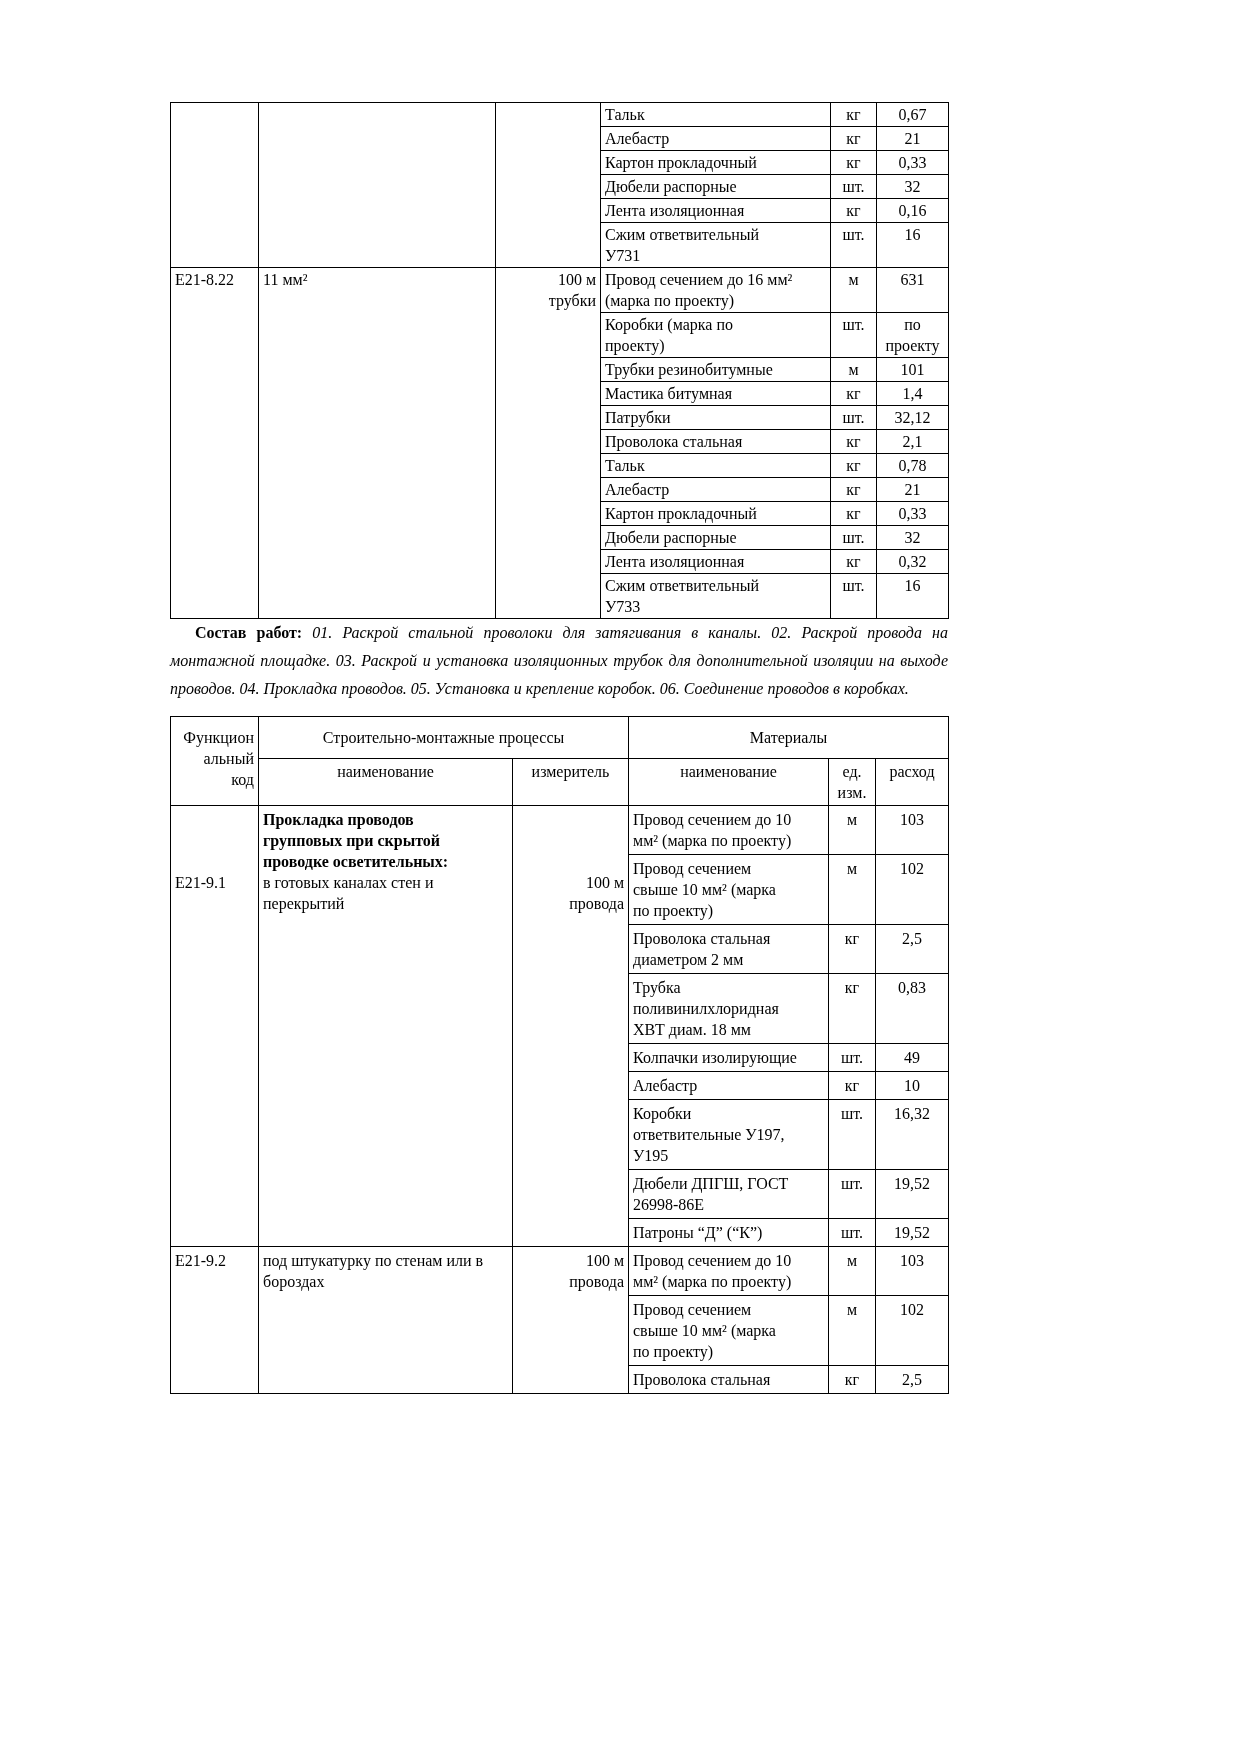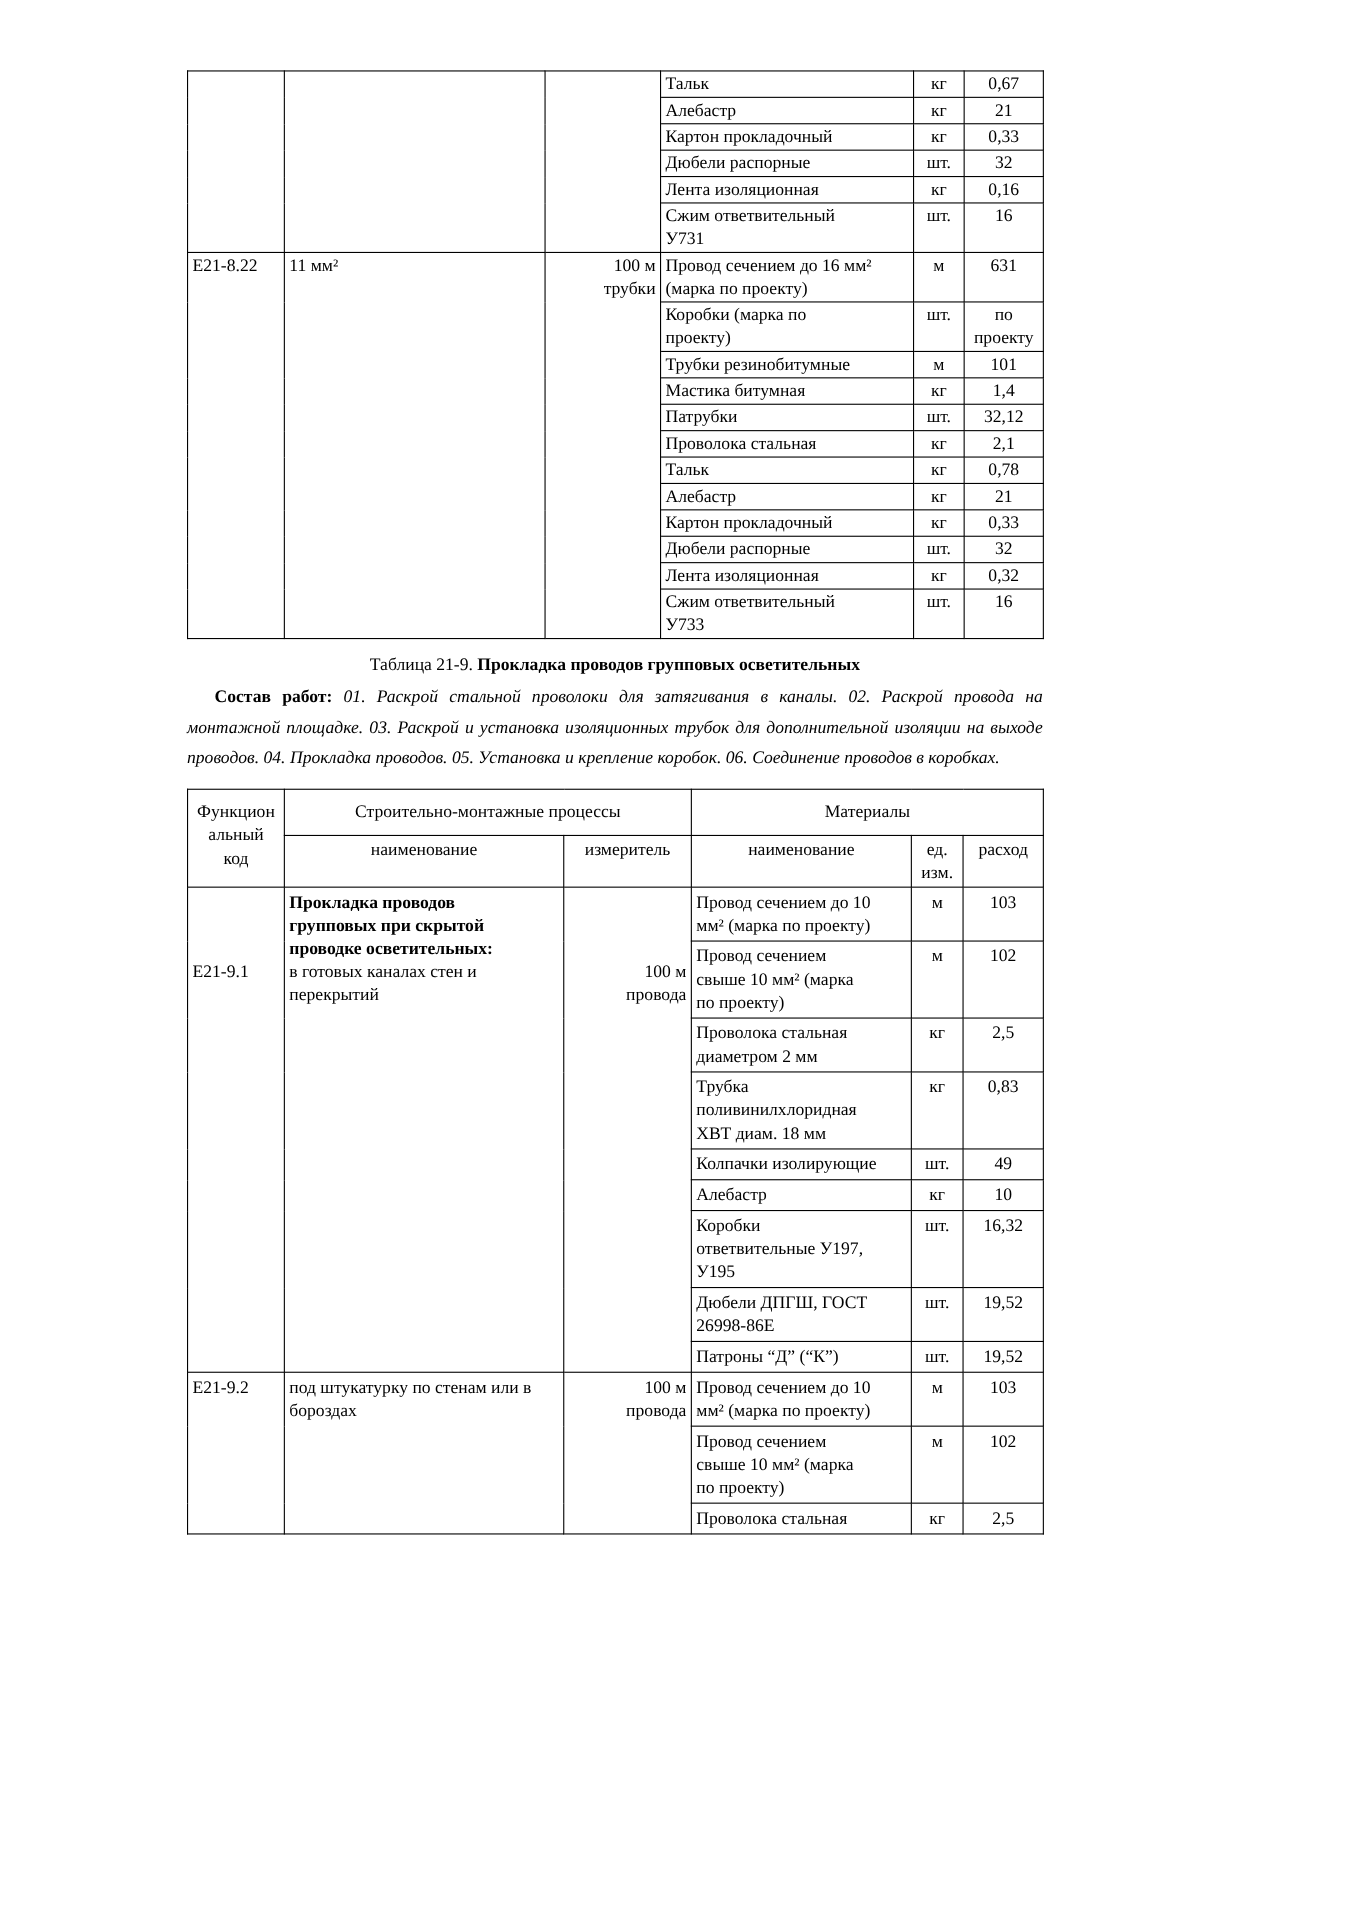--- a/index.html
+++ b/index.html
@@ -3,34 +3,34 @@
 <meta charset="utf-8">
 <style>
   * { box-sizing: border-box; }
   html, body { margin: 0; padding: 0; }
   body {
     width: 1240px; height: 1755px; overflow: hidden;
     background: #ffffff; color: #000000;
     font-family: "Liberation Serif", serif;
     font-size: 16px; line-height: 21px;
   }
-  .page { width: 1196px; height: 1755px; padding: 64px 0 0 170px; }
+  .page { width: 1196px; height: 1755px; padding: 102px 0 0 170px; }
 
   .t { border-collapse: collapse; table-layout: fixed; width: 778px; }
   .t td, .t th {
     border: 1px solid #000; vertical-align: top;
     padding: 1px 4px; font-weight: normal; overflow: hidden;
   }
   .t2 tbody td { padding: 3px 4px; }
   .no-top { border-top: none; }
   .unit, .qty { text-align: center; }
   .mat-name, .measure-cell, .process-name, .bold-heading, .code-h, .unit-h { white-space: pre-line; }
   .measure-cell { text-align: right; }
   .bold-heading { font-weight: bold; }
-  .code-h { text-align: center; }
+  .code-h { text-align: right; }
   .t2 thead tr:first-child th { padding: 10px 4px; }
   .t2 thead th.code-h { padding: 2px 4px; }
   .t2 thead tr:last-child th { padding: 2px 4px; }
   .pad-down { padding-top: 66px !important; }
   .vb { vertical-align: bottom; }
   .pb1 { vertical-align: bottom; padding-bottom: 24px !important; }
 
   .caption { width: 778px; text-align: center; margin: 13px 0 5px; }
   .sostav { width: 778px; text-align: justify; text-indent: 25px; margin: 0 0 13px; line-height: 28px; }
   .sostav i { font-style: italic; }
@@ -149,21 +149,20 @@
         </tr>
         <tr>
           <td class="mat-name">Сжим ответвительный
 У733</td>
           <td class="unit">шт.</td>
           <td class="qty">16</td>
         </tr>
       </tbody>
   </table>
 
-  <div class="caption"><span>Таблица 21-9. </span><b>Прокладка проводов групповых осветительных</b></div>
 
   <p class="sostav"><b>Состав работ:</b> <i>01. Раскрой стальной проволоки для затягивания в каналы. 02. Раскрой провода на монтажной площадке. 03. Раскрой и установка изоляционных трубок для дополнительной изоляции на выходе проводов. 04. Прокладка проводов. 05. Установка и крепление коробок. 06. Соединение проводов в коробках.</i></p>
 
   <table class="t t2">
     <colgroup>
       <col style="width:88px">
         <col style="width:254px">
         <col style="width:116px">
       <col style="width:200px">
         <col style="width:47px">

